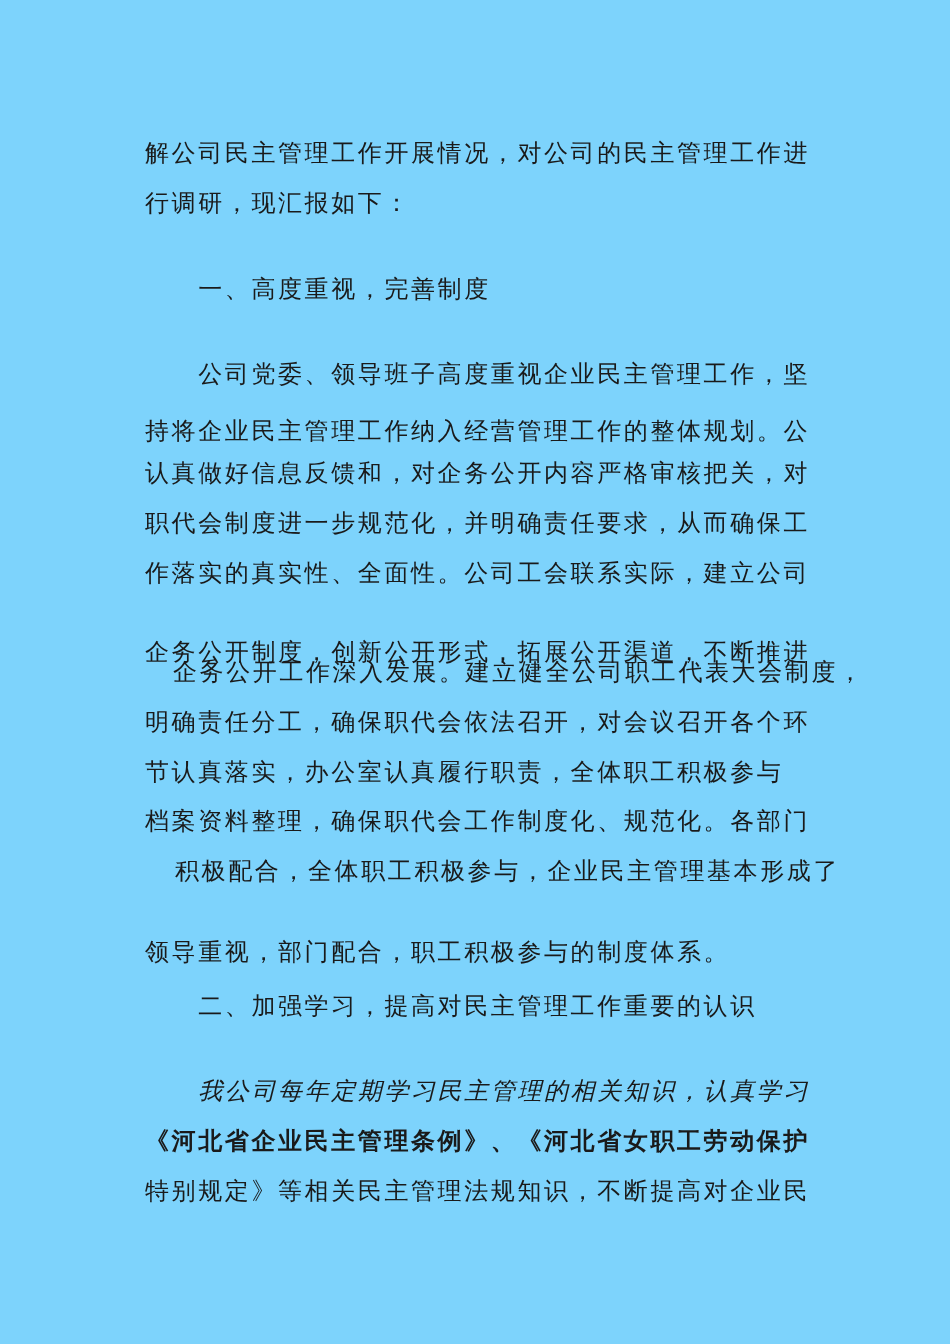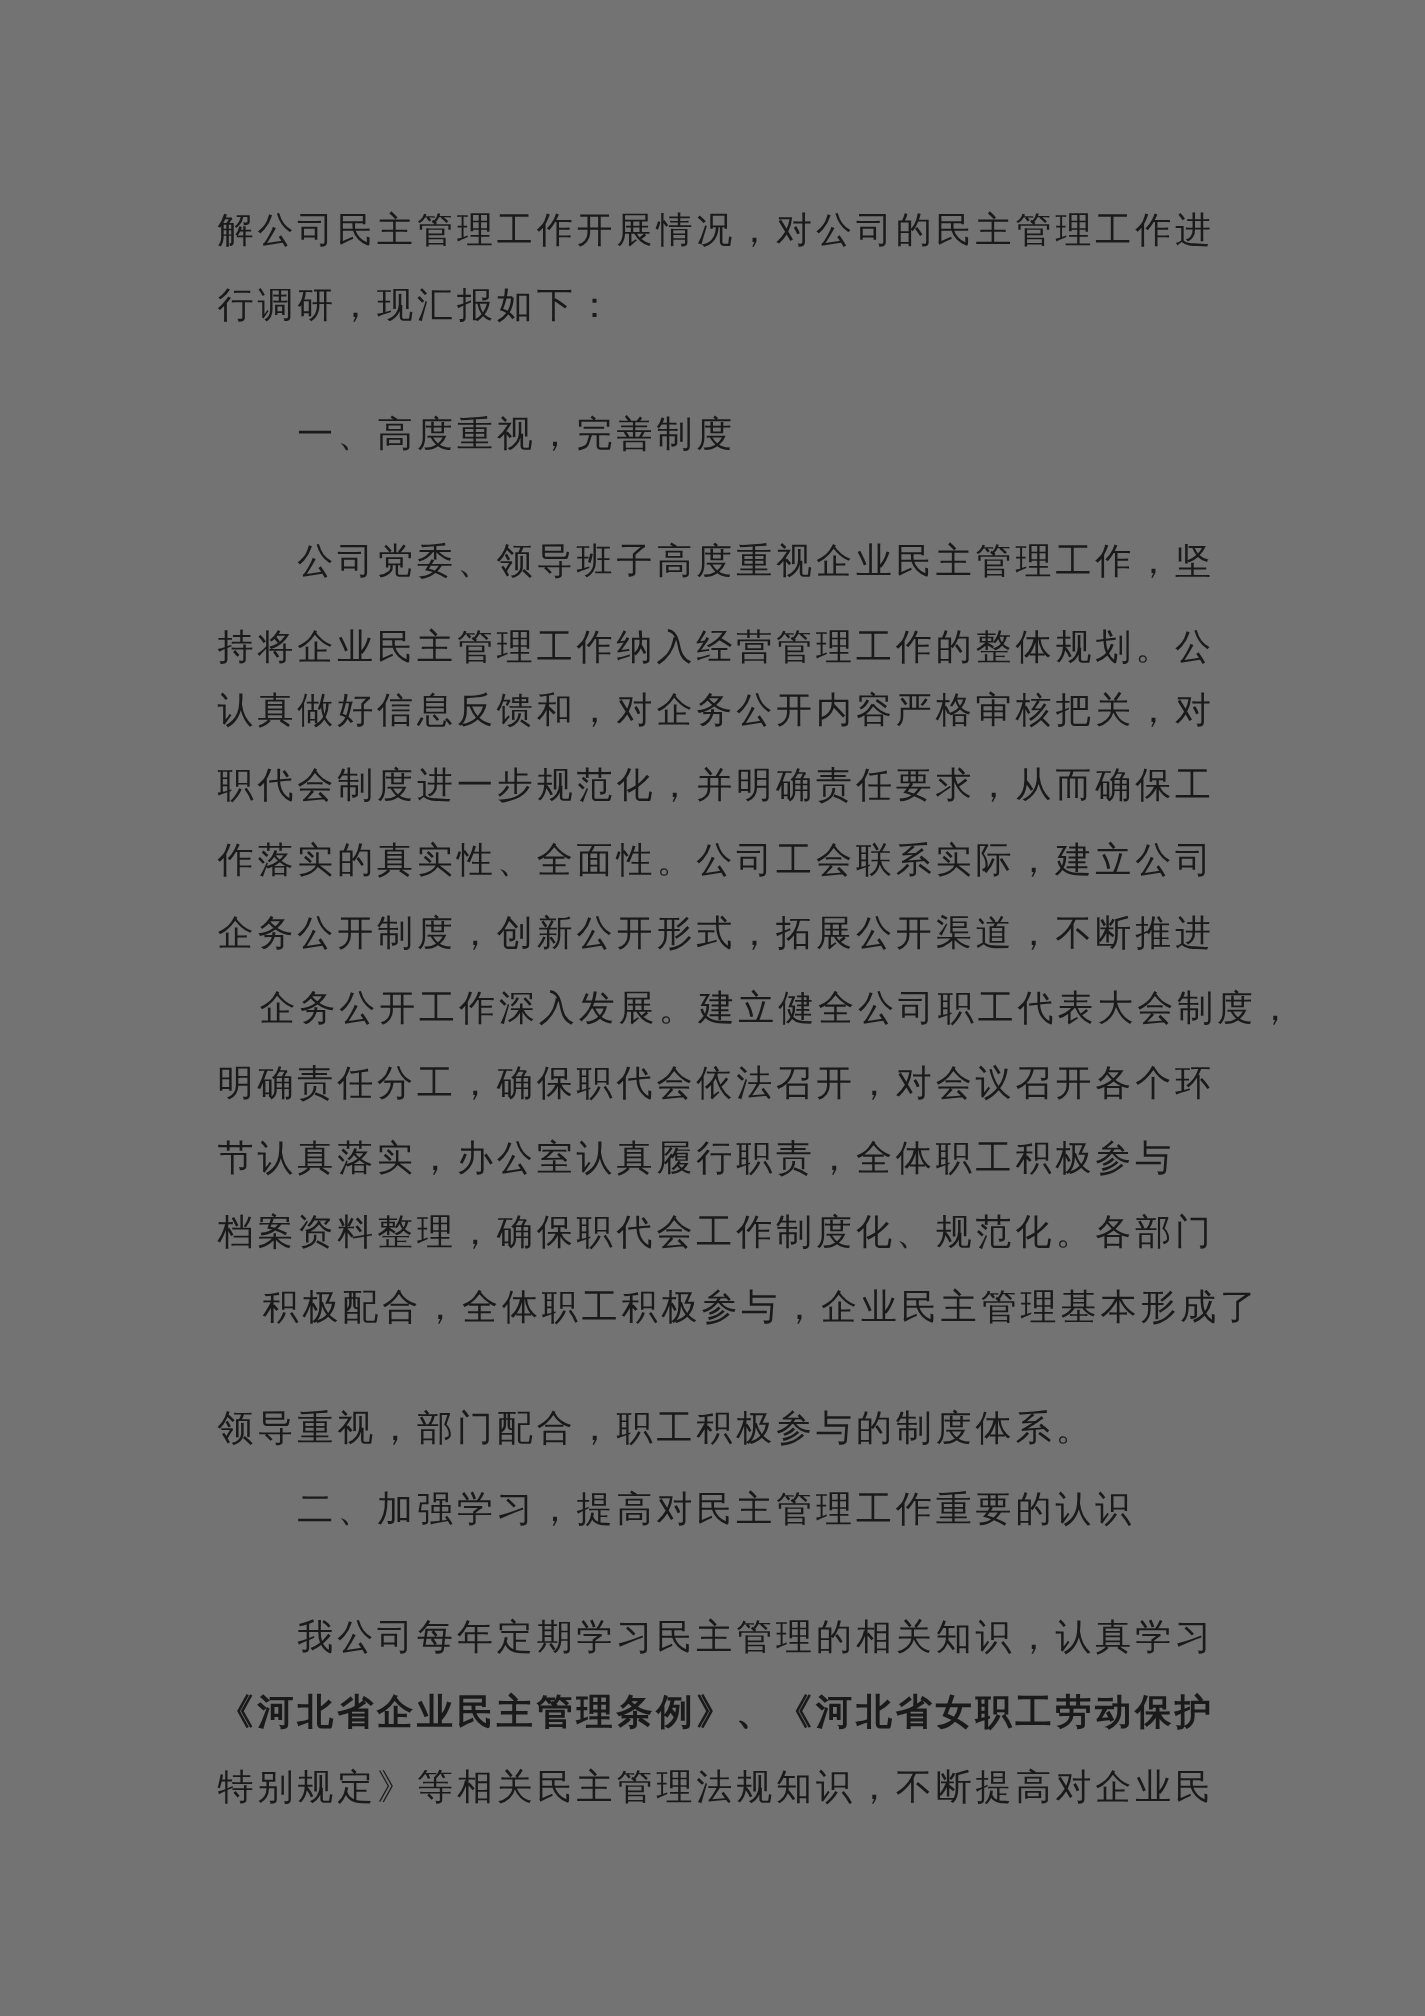--- a/index.html
+++ b/index.html
@@ -1,39 +1,39 @@
 <!DOCTYPE html>
 <html><head>
 <meta charset="utf-8">
 <style>
   html, body { margin: 0; padding: 0; background: #ffffff; }
   body { width: 950px; height: 1344px; position: relative; overflow: hidden;
          font-family: "DejaVu Sans", "Liberation Sans", sans-serif; color: #1a1a1a; }
-  .page { position: absolute; left: 0; top: 0; width: 950px; height: 1344px; background: #737373; }
+  .page { position: absolute; left: 0; top: 0; width: 950px; height: 1344px; background: #7dd3fc; }
   .line { position: absolute; left: 145px; width: 660px; font-size: 24px; line-height: 30px;
           letter-spacing: 2.6px; white-space: nowrap; }
 </style>
 </head>
 <body>
 
 <div class="page">
   <div id="lines">
       <div class="line" style="top: 138px;">解公司民主管理工作开展情况，对公司的民主管理工作进</div>
       <div class="line" style="top: 188px;">行调研，现汇报如下：</div>
       <div class="line" style="top: 274px;">　　一、高度重视，完善制度</div>
       <div class="line" style="top: 359px;">　　公司党委、领导班子高度重视企业民主管理工作，坚</div>
       <div class="line" style="top: 416px;">持将企业民主管理工作纳入经营管理工作的整体规划。公</div>
       <div class="line" style="top: 458px;">认真做好信息反馈和，对企务公开内容严格审核把关，对</div>
       <div class="line" style="top: 508px;">职代会制度进一步规范化，并明确责任要求，从而确保工</div>
       <div class="line" style="top: 558px;">作落实的真实性、全面性。公司工会联系实际，建立公司</div>
-      <div class="line" style="top: 607px;">企务公开制度，创新公开形式，拓展公开渠道，不断推进</div>
+      <div class="line" style="top: 637px;">企务公开制度，创新公开形式，拓展公开渠道，不断推进</div>
       <div class="line" style="top: 657px; margin-left: 28px;">企务公开工作深入发展。建立健全公司职工代表大会制度，</div>
       <div class="line" style="top: 707px;">明确责任分工，确保职代会依法召开，对会议召开各个环</div>
       <div class="line" style="top: 757px;">节认真落实，办公室认真履行职责，全体职工积极参与</div>
       <div class="line" style="top: 806px;">档案资料整理，确保职代会工作制度化、规范化。各部门</div>
       <div class="line" style="top: 856px; margin-left: 30px;">积极配合，全体职工积极参与，企业民主管理基本形成了</div>
       <div class="line" style="top: 905px; margin-top: 32px;">领导重视，部门配合，职工积极参与的制度体系。</div>
       <div class="line" style="top: 991px;">　　二、加强学习，提高对民主管理工作重要的认识</div>
-      <div class="line" style="top: 1076px;">　　我公司每年定期学习民主管理的相关知识，认真学习</div>
+      <div class="line" style="top: 1076px; font-style: italic;">　　我公司每年定期学习民主管理的相关知识，认真学习</div>
       <div class="line" style="top: 1126px; font-weight: bold;">《河北省企业民主管理条例》、《河北省女职工劳动保护</div>
       <div class="line" style="top: 1176px;">特别规定》等相关民主管理法规知识，不断提高对企业民</div>
     </div>
 </div>
 
 </body></html>

